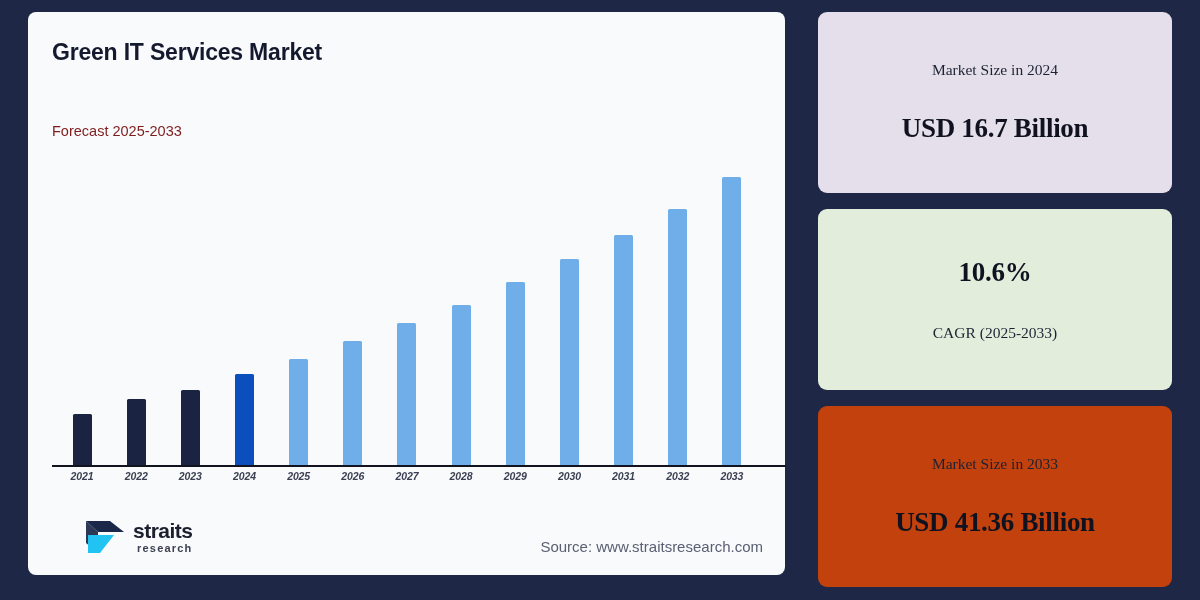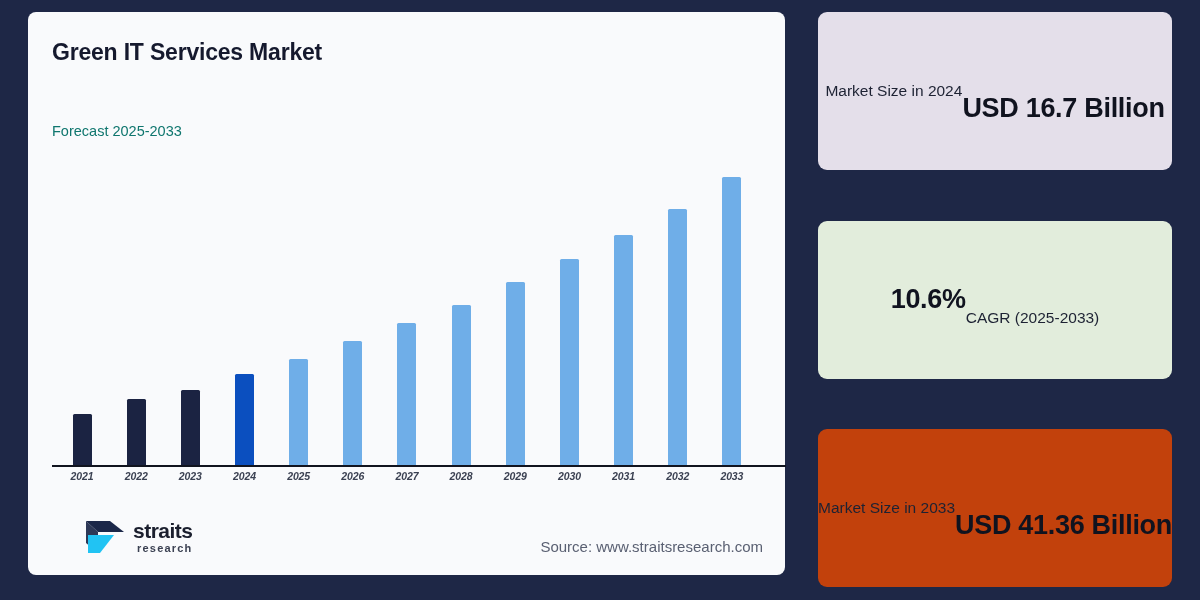--- a/index.html
+++ b/index.html
@@ -19,21 +19,21 @@
     border-radius:8px;
     box-sizing:border-box;
   }
   .panel-title{
     position:absolute;left:24px;top:27px;
     font-size:23px;font-weight:bold;color:#15192e;
     letter-spacing:-0.2px;
   }
   .panel-sub{
     position:absolute;left:24px;top:111px;
-    font-size:14.5px;color:#0f766e;
+    font-size:14.5px;color:#7f1d1d;
   }
 
   
   .plot{
     position:absolute;left:24px;top:150px;
     width:710px;height:305px;
   }
   .bars{
     position:absolute;left:0;bottom:0;
     width:100%;height:305px;
@@ -85,24 +85,25 @@
   }
 
   
   .cards{
     position:absolute;left:818px;top:12px;
     width:354px;height:575px;
     display:flex;flex-direction:column;
     justify-content:space-between;
   }
   .card{
-    height:158px;border-radius:9px;
-    display:flex;flex-direction:row;
+    height:181px;border-radius:9px;
+    display:flex;flex-direction:column;
     align-items:center;justify-content:center;
     box-sizing:border-box;
+    font-family:Liberation Serif, serif;
   }
   .card-label{font-size:15.5px;color:#1d2233;}
   .card-value{font-size:27px;font-weight:bold;color:#10131f;letter-spacing:-0.3px;}
   .card-1 .card-value{margin-top:34px;}
   .card-2 .card-label{margin-top:36px;}
   .card-3 .card-value{margin-top:34px;}
 </style>
 </head>
 <body>
 

